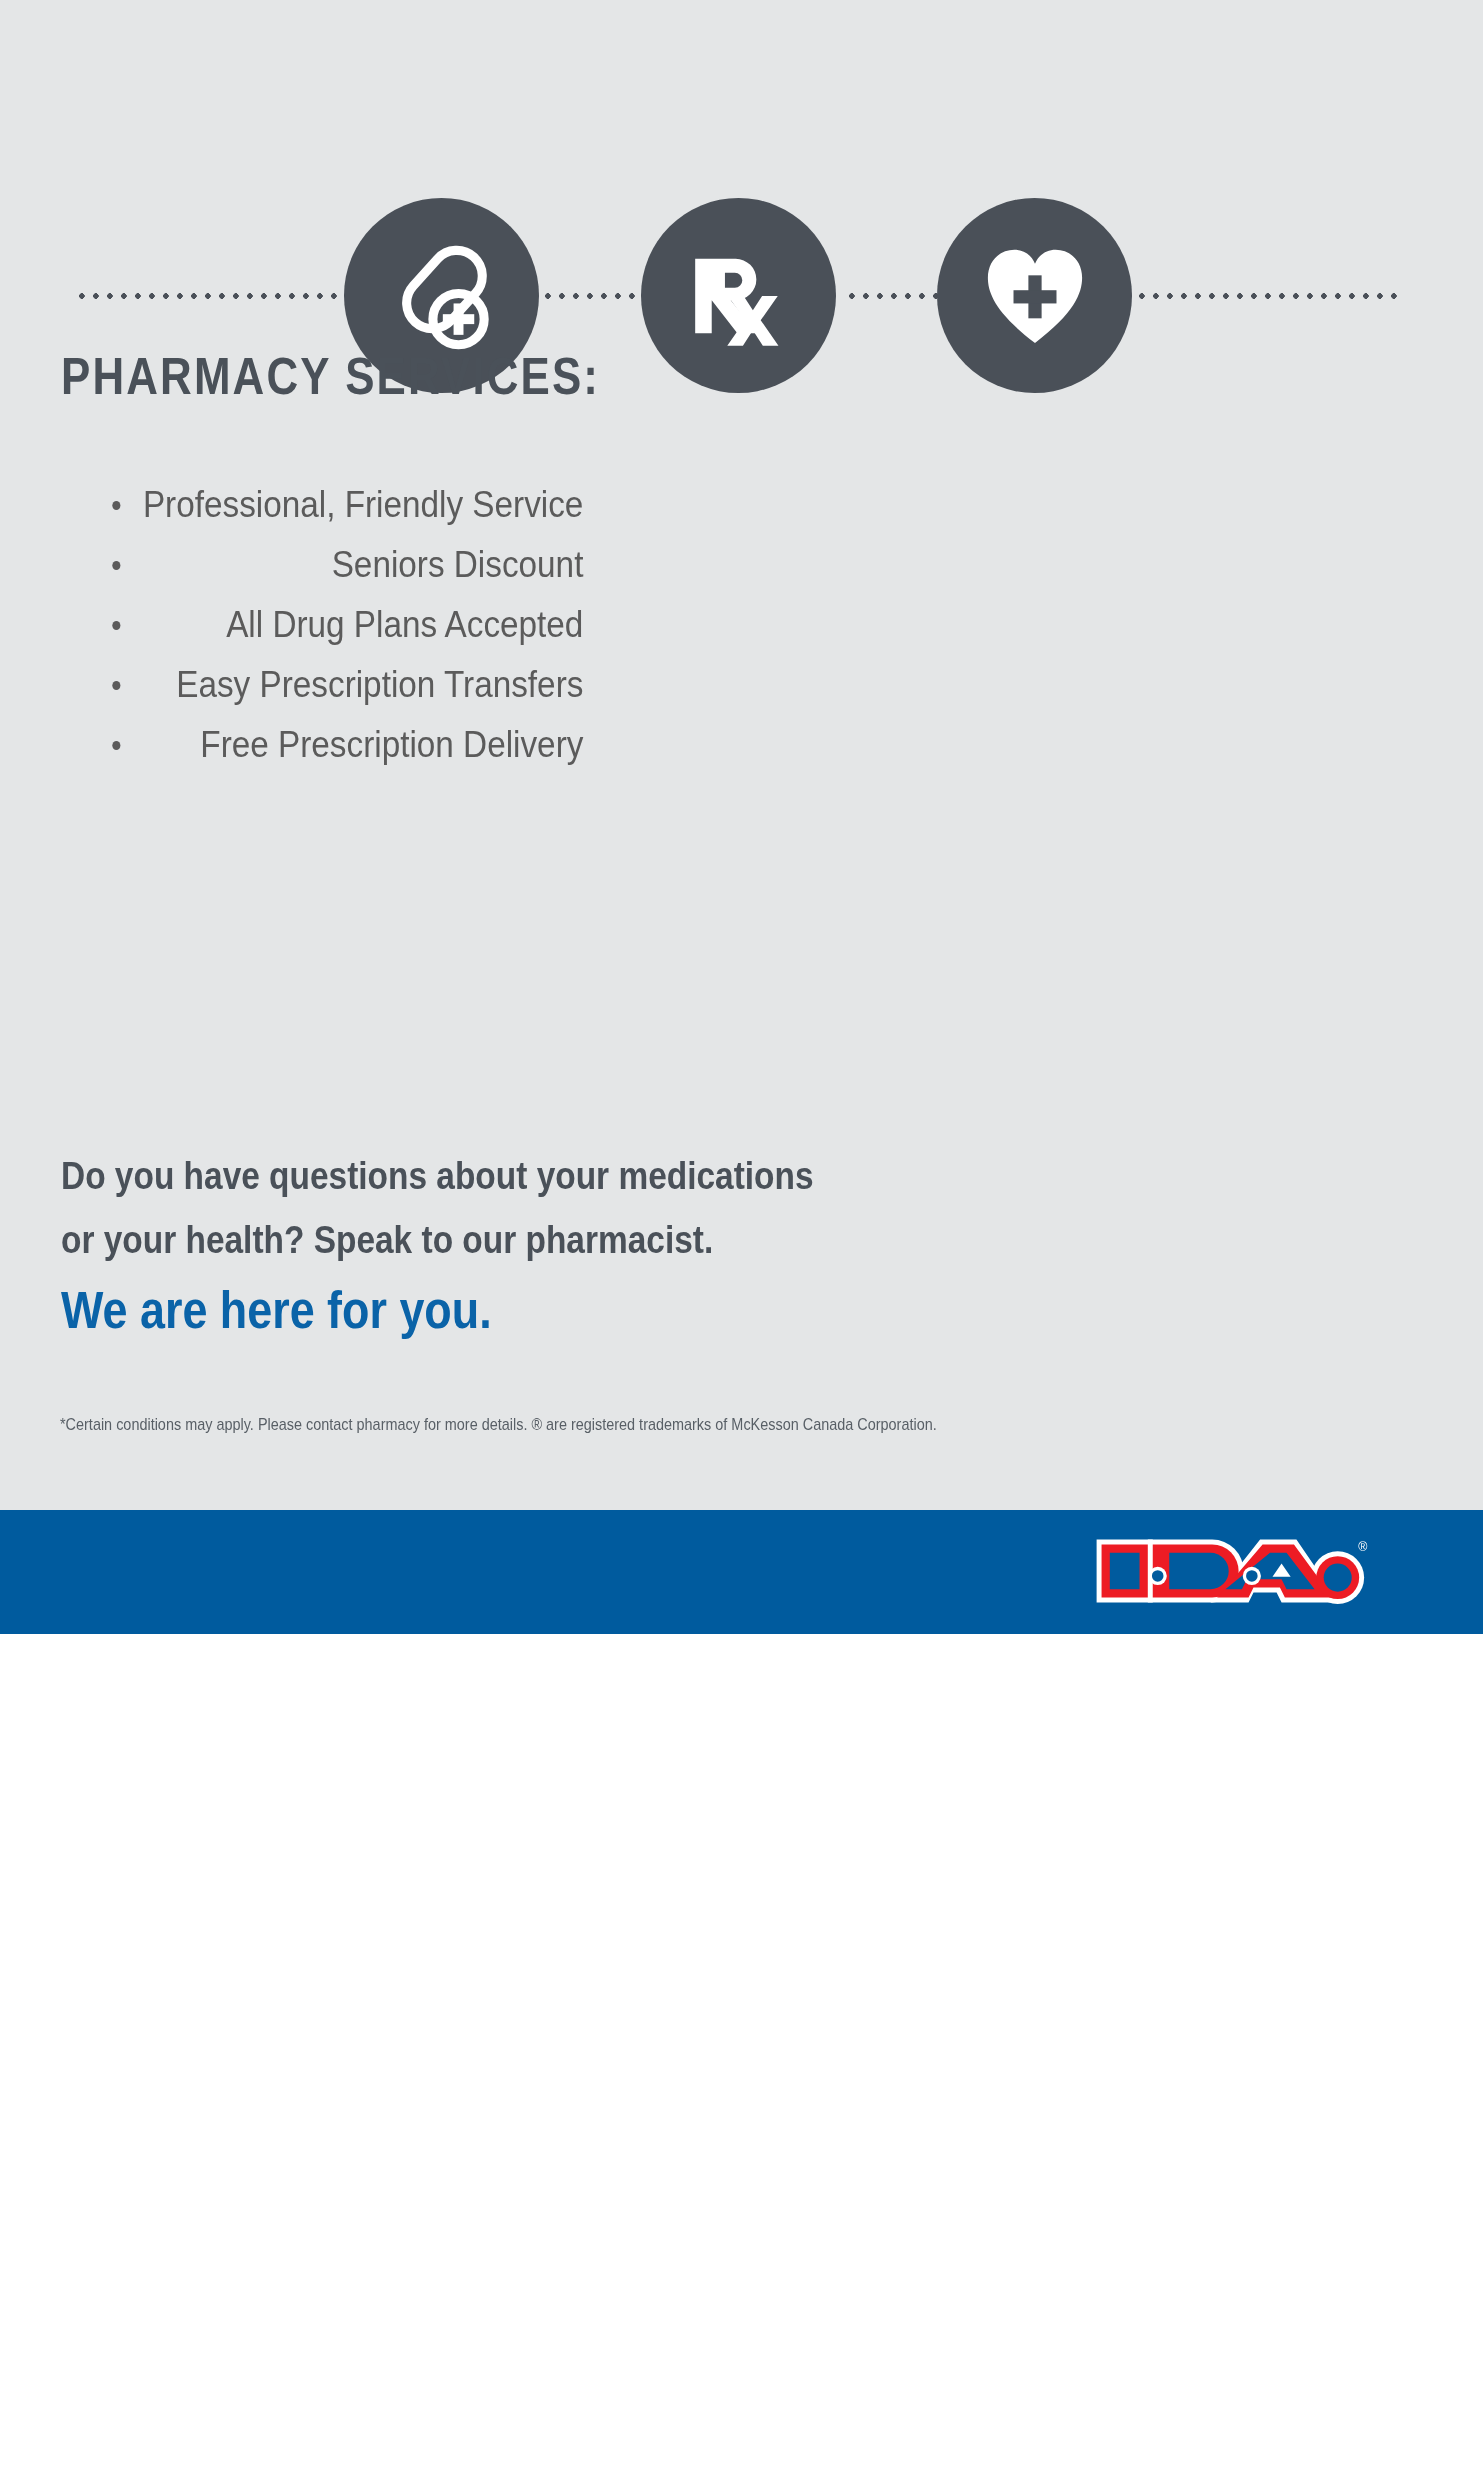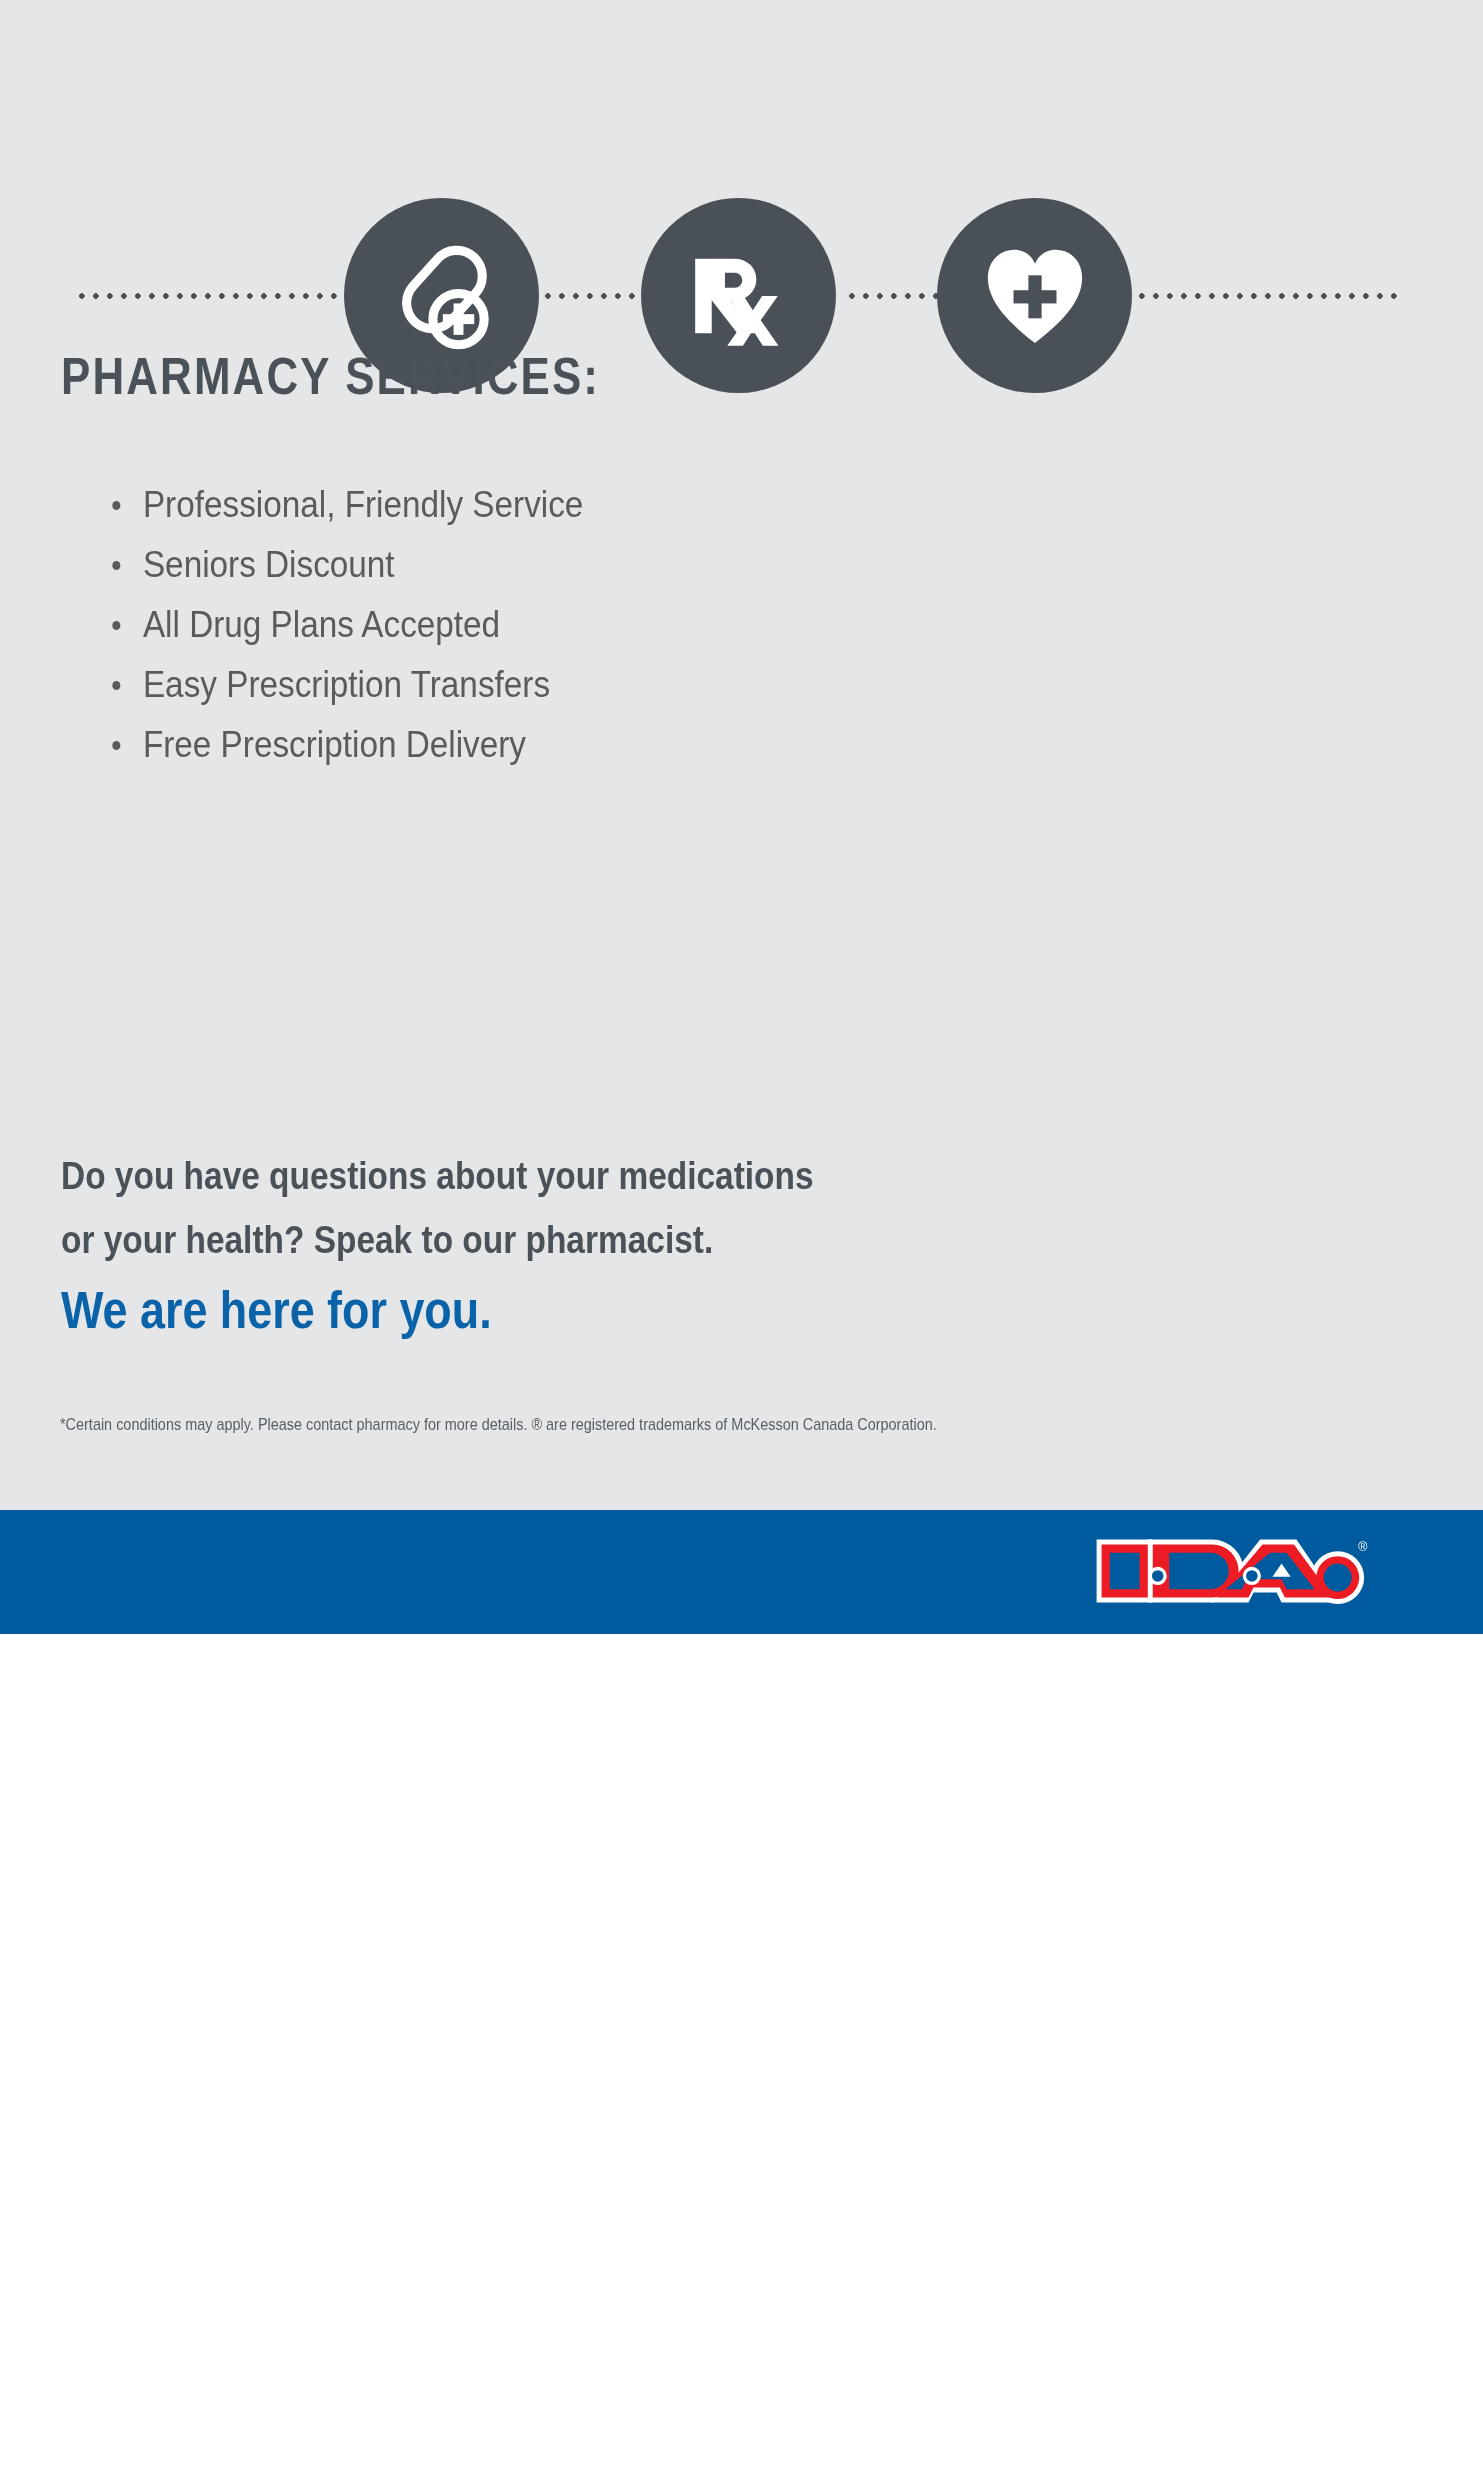--- a/index.html
+++ b/index.html
@@ -80,20 +80,21 @@
   }
 
   
   .service-list {
     position: absolute;
     left: 106px;
     top: 475px;
     margin: 0;
     padding: 0;
     list-style: none;
+    text-align: right;
   }
   .service-list li {
     position: relative;
     padding-left: 41px;
     font-size: 37px;
     line-height: 60px;
     color: #5b5b5b;
     font-weight: 400;
     white-space: nowrap;
     transform: scaleX(0.90);

